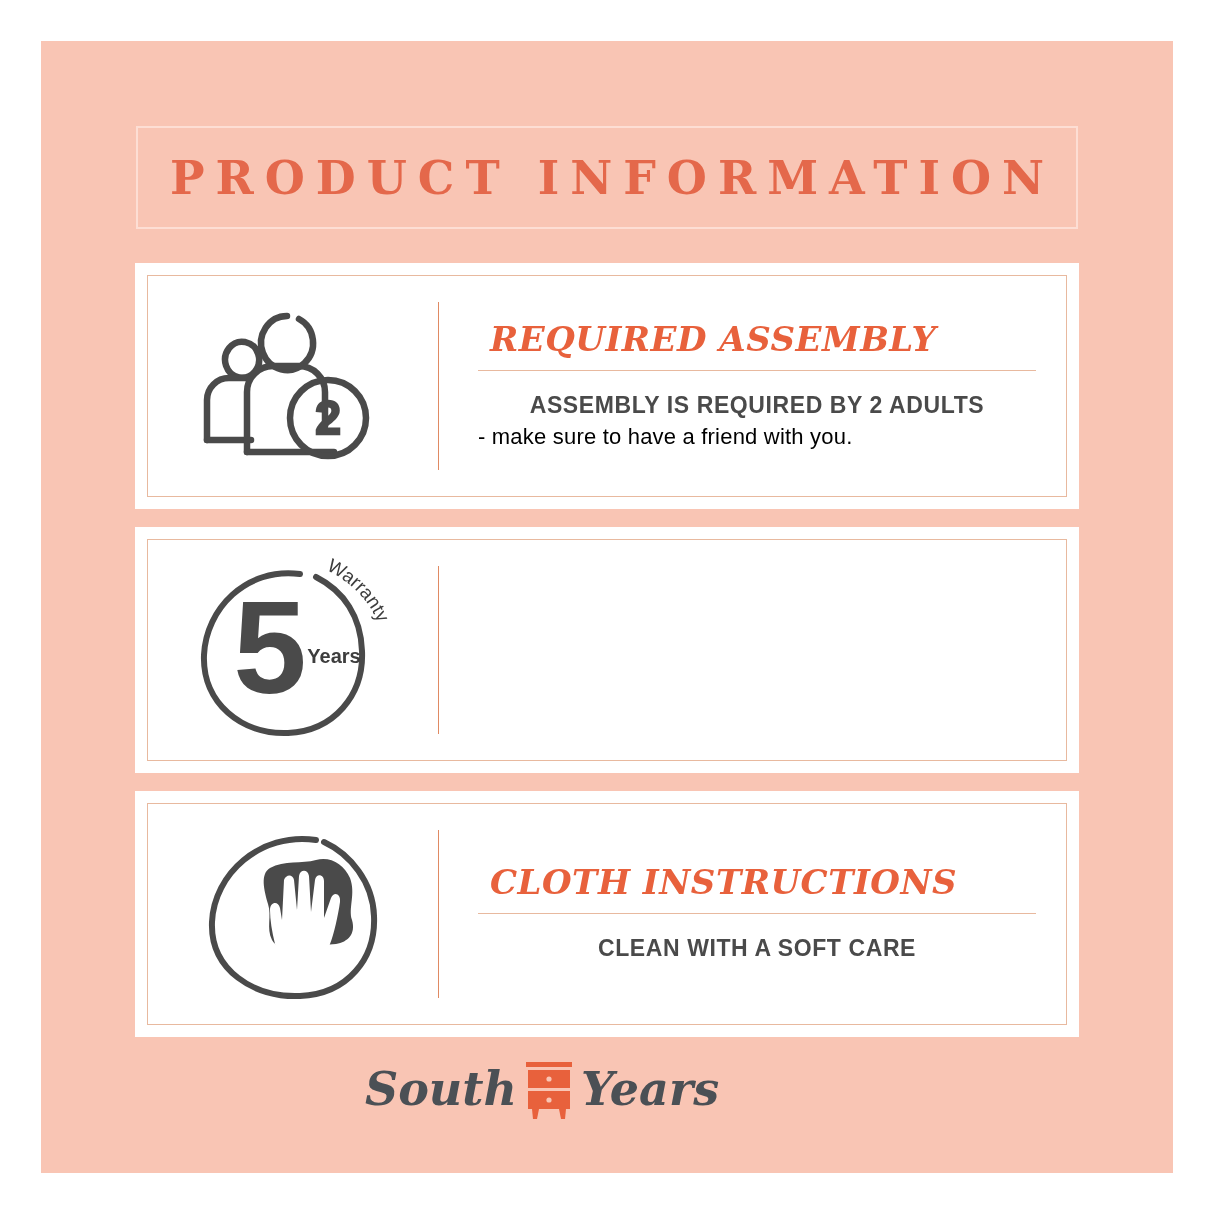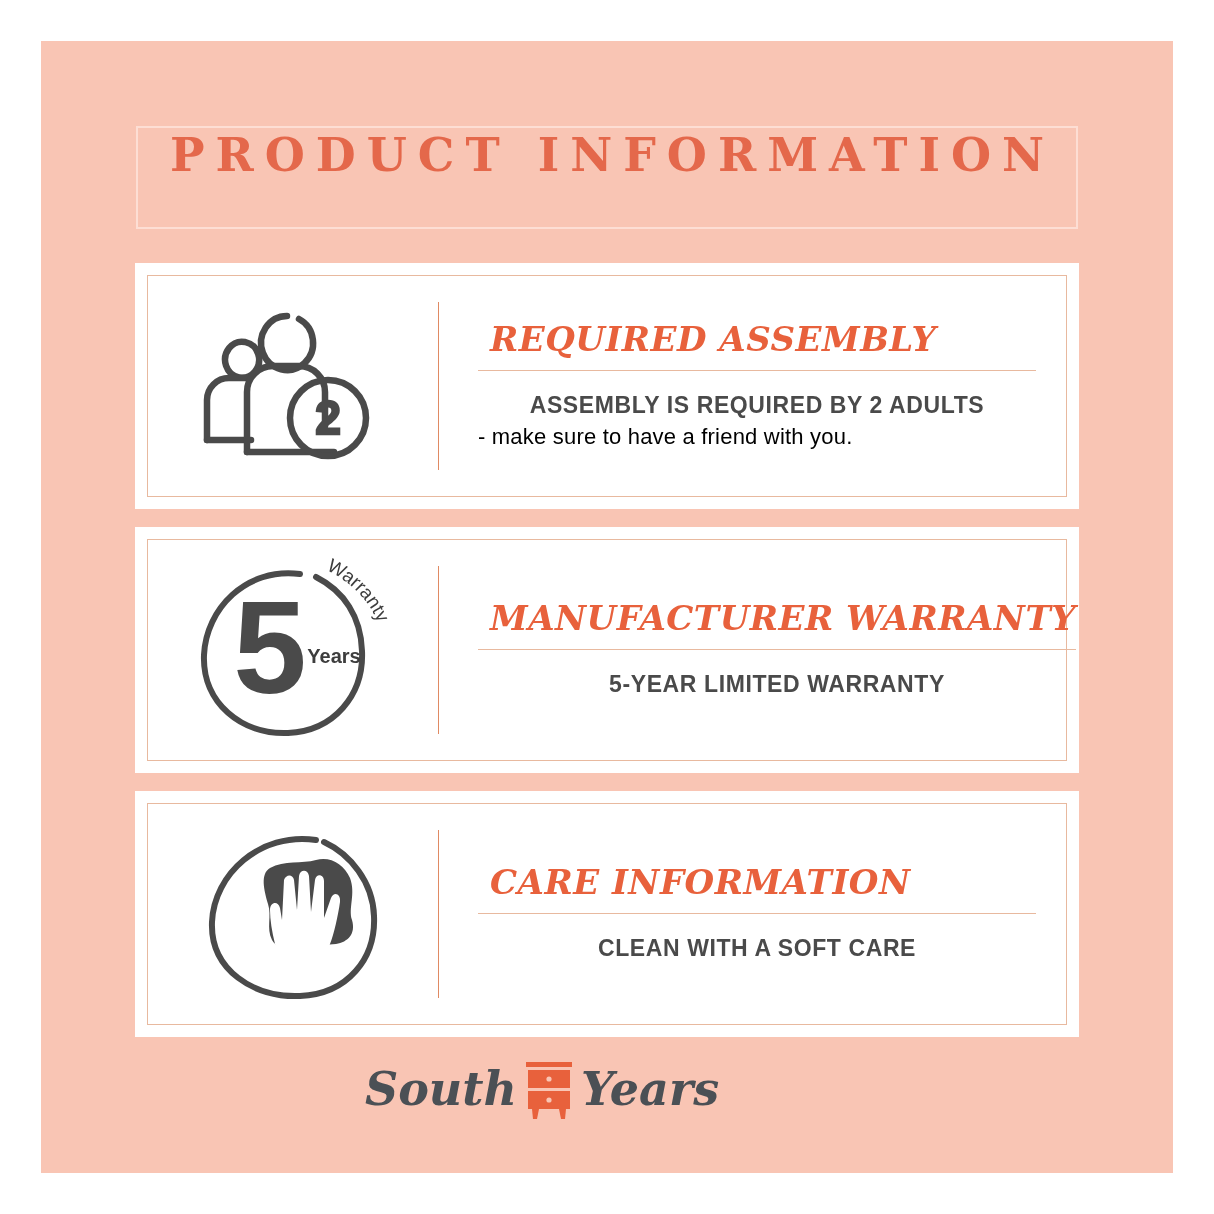--- a/index.html
+++ b/index.html
@@ -34,20 +34,21 @@
   
   .title-box {
     position: absolute;
     left: 95px;
     top: 85px;
     width: 942px;
     height: 103px;
     border: 2px solid #fdded4;
     box-sizing: border-box;
     display: flex;
+    align-items: center;
     justify-content: center;
   }
   .title-text {
     font-family: "DejaVu Serif", serif;
     font-weight: bold;
     font-size: 46px;
     letter-spacing: 11px;
     color: #e4684b;
     white-space: nowrap;
     text-indent: 11px;
@@ -223,25 +224,20 @@
               <path id="warrantyArc" d="M136 14 C172 30 196 62 198 104" fill="none"></path>
             </defs>
             <text font-family="Liberation Sans, sans-serif" font-size="19" fill="#3d3d3d">
               <textPath href="#warrantyArc" startOffset="2">Warranty</textPath>
             </text>
           </svg>
         </div>
 
         <div class="v-divider"></div>
 
-        <div class="text-col">
-          <div class="headline">MANUFACTURER WARRANTY</div>
-          <div class="rule"></div>
-          <p class="body-strong">5-YEAR LIMITED WARRANTY</p>
-        </div>
       </div>
     </div>
 
     <div class="card" id="card-care">
       <div class="card-inner">
 
         <div class="icon-col">
           <svg width="190" height="180" viewBox="0 0 190 180">
 
             <path d="M118 16 C62 8 16 50 14 98 C12 146 56 174 102 172 C150 170 178 134 176 92 C175 58 152 30 126 18" fill="none" stroke="#4a4a4a" stroke-width="6" stroke-linecap="round"></path>
@@ -253,21 +249,21 @@
             <path d="M86 56 C88 50 95 50 96 56 L99 86 L101 52 C102 45 110 45 111 52 L113 88 L117 56
                      C118 49 126 50 126 57 L126 94 L133 74 C136 67 143 70 142 78
                      C140 92 136 110 132 120 C128 132 118 140 104 140 C90 140 80 132 77 120
                      C74 108 72 96 72 86 C72 78 80 76 82 84 L84 96 Z" fill="#ffffff"></path>
           </svg>
         </div>
 
         <div class="v-divider"></div>
 
         <div class="text-col">
-          <div class="headline">CARE INFORMATION</div>
+          <div class="headline">CLOTH INSTRUCTIONS</div>
           <div class="rule"></div>
           <p class="body-strong">CLEAN WITH A SOFT CARE</p>
         </div>
       </div>
     </div>
 
   </div>
 
   <div class="logo">
     <span class="logo-word">South</span>

